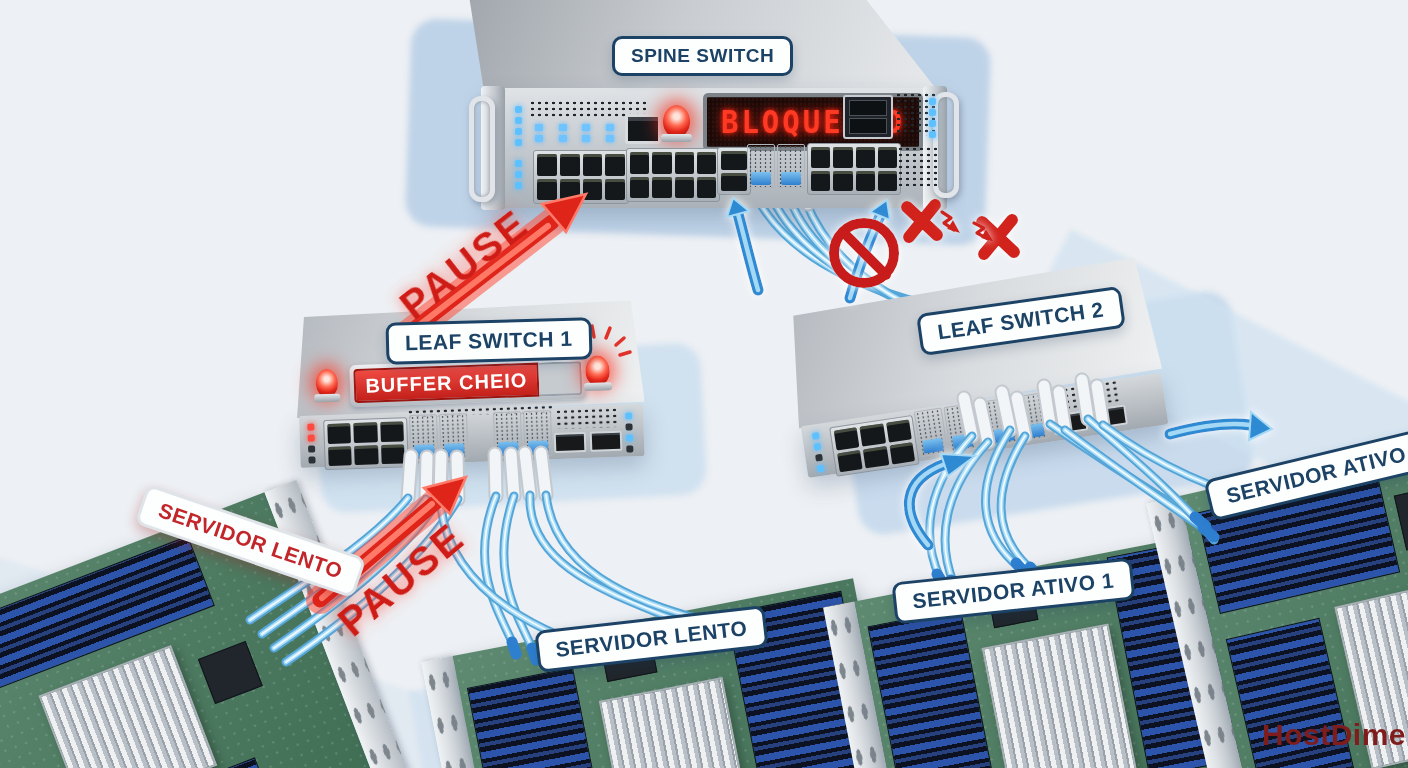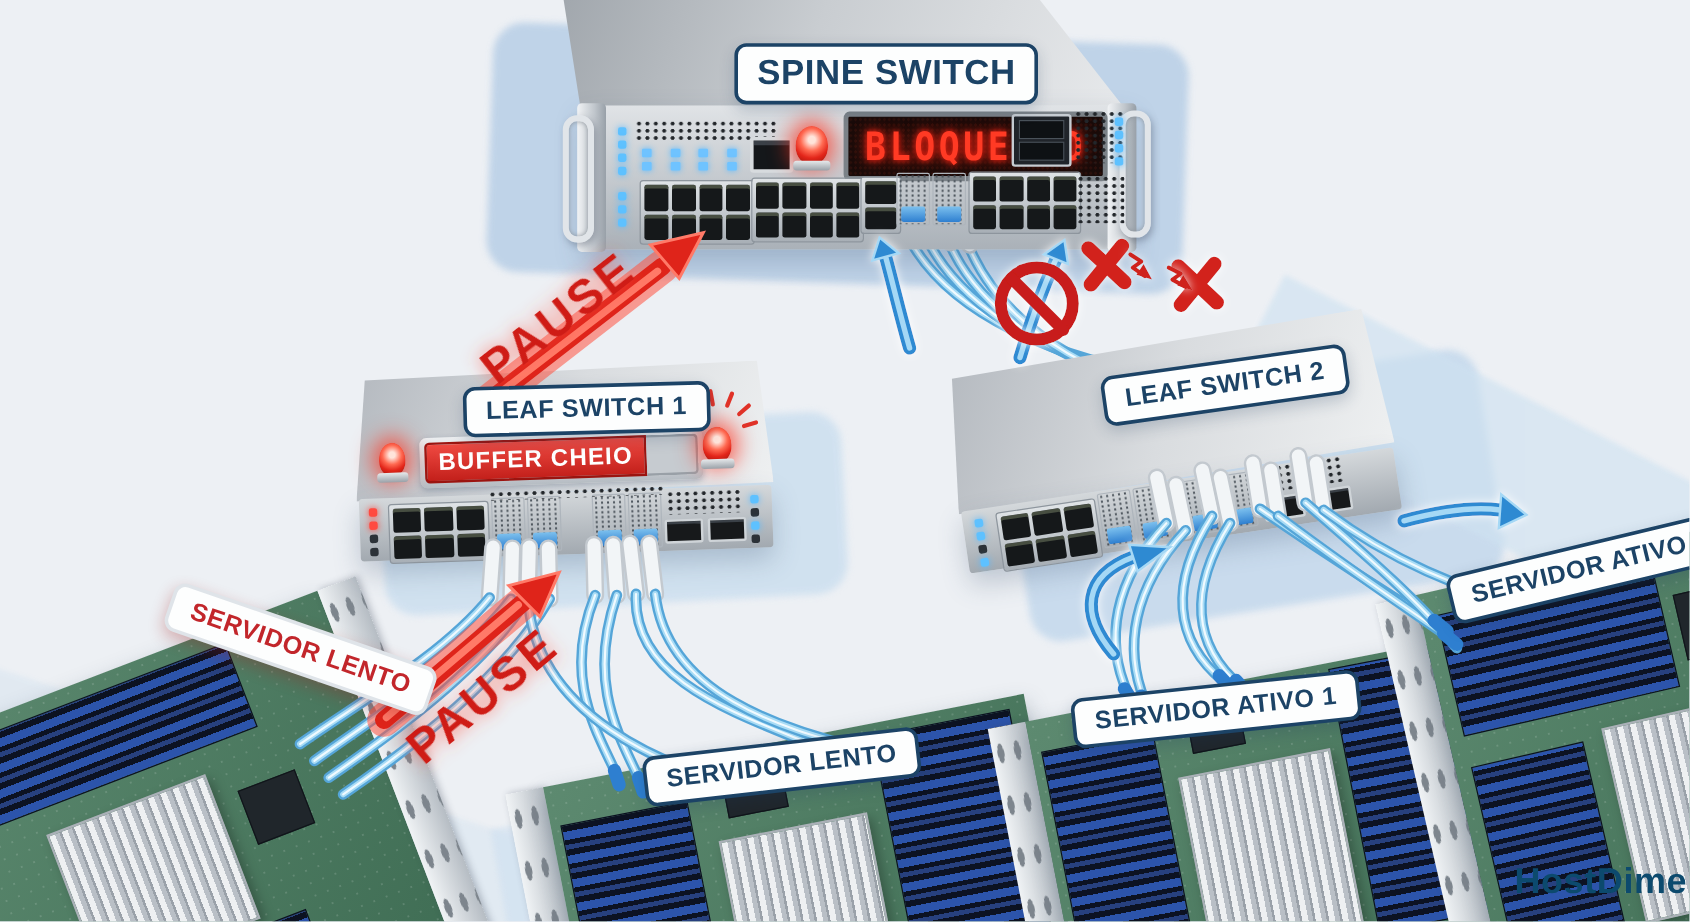--- a/index.html
+++ b/index.html
@@ -5,21 +5,21 @@
   html,body{margin:0;padding:0;background:#edf0f4;}
   #stage{position:relative;width:1408px;height:768px;overflow:hidden;background:#edf0f4;
          font-family:"Liberation Sans",sans-serif;}
   
   .platform{position:absolute;border-radius:26px;filter:blur(3px);}
   .band{position:absolute;filter:blur(2px);}
   
   .tag{position:absolute;background:#fdfefe;border:3px solid #1c4366;color:#1c4366;
        border-radius:10px;font-weight:bold;font-size:21px;letter-spacing:.5px;
        padding:6px 16px;white-space:nowrap;box-shadow:0 5px 12px rgba(30,60,90,.22);z-index:40;}
-  .tag.big{font-size:29px;}
+  .tag.big{font-size:19px;}
   .tag.red{color:#c2262b;border-color:#dfe4e9;box-shadow:0 5px 12px rgba(160,30,30,.3);}
   
   .switch{position:absolute;}
   .face-top{position:absolute;background:linear-gradient(110deg,#9fa5ab,#c9cdd1 45%,#e8eaec);}
   .face-front{position:absolute;background:linear-gradient(#e0e3e6,#aab1b8);
               box-shadow:0 10px 22px rgba(70,90,120,.28);border-radius:3px;}
   .ear{position:absolute;top:-2px;bottom:-2px;width:24px;
        background:linear-gradient(90deg,#f1f3f5,#c0c6cc 60%,#98a0a8);border-radius:4px;}
   .handle{position:absolute;width:16px;border:5px solid #e1e5e9;border-radius:12px;
           box-shadow:inset 0 0 4px #8b939b,2px 3px 6px rgba(60,70,90,.35);}
@@ -98,21 +98,21 @@
   .ra-head{fill:#df241a;stroke:#ff7a68;stroke-width:2.5;}
   .pause-txt{fill:#cf1d18;font-family:"Liberation Sans",sans-serif;font-weight:bold;
              font-size:40px;letter-spacing:3px;}
   .proh{stroke:#c81e1a;stroke-width:10;fill:none;stroke-linecap:round;}
   .xmark{stroke:#d2231e;stroke-width:12;stroke-linecap:round;fill:none;}
   .zig{stroke:#cf241f;stroke-width:3.5;fill:none;stroke-linecap:round;stroke-linejoin:round;}
   .zig-head{fill:#cf241f;}
   .ray{stroke:#e03228;stroke-width:3.5;stroke-linecap:round;}
   
   #watermark{position:absolute;left:1262px;top:718px;font-size:30px;font-weight:bold;
-             color:#0c4a6e;letter-spacing:.5px;z-index:60;}
+             color:#7f1d1d;letter-spacing:.5px;z-index:60;}
 </style>
 </head>
 <body>
 
 <div id="stage">
 
   <div class="platform" style="left:408px;top:28px;width:580px;height:208px;background:#b7cee6;opacity:.85;transform:rotate(2deg);"></div>
   <div class="platform" style="left:318px;top:352px;width:386px;height:152px;background:#cadeef;opacity:.8;transform:rotate(-3deg);"></div>
   <div class="platform" style="left:845px;top:318px;width:400px;height:190px;background:#c3d8ec;opacity:.85;transform:rotate(-9deg);"></div>
   <div class="band" style="left:1020px;top:320px;width:430px;height:120px;background:#cfe2f1;opacity:.65;transform:rotate(27deg);"></div>

